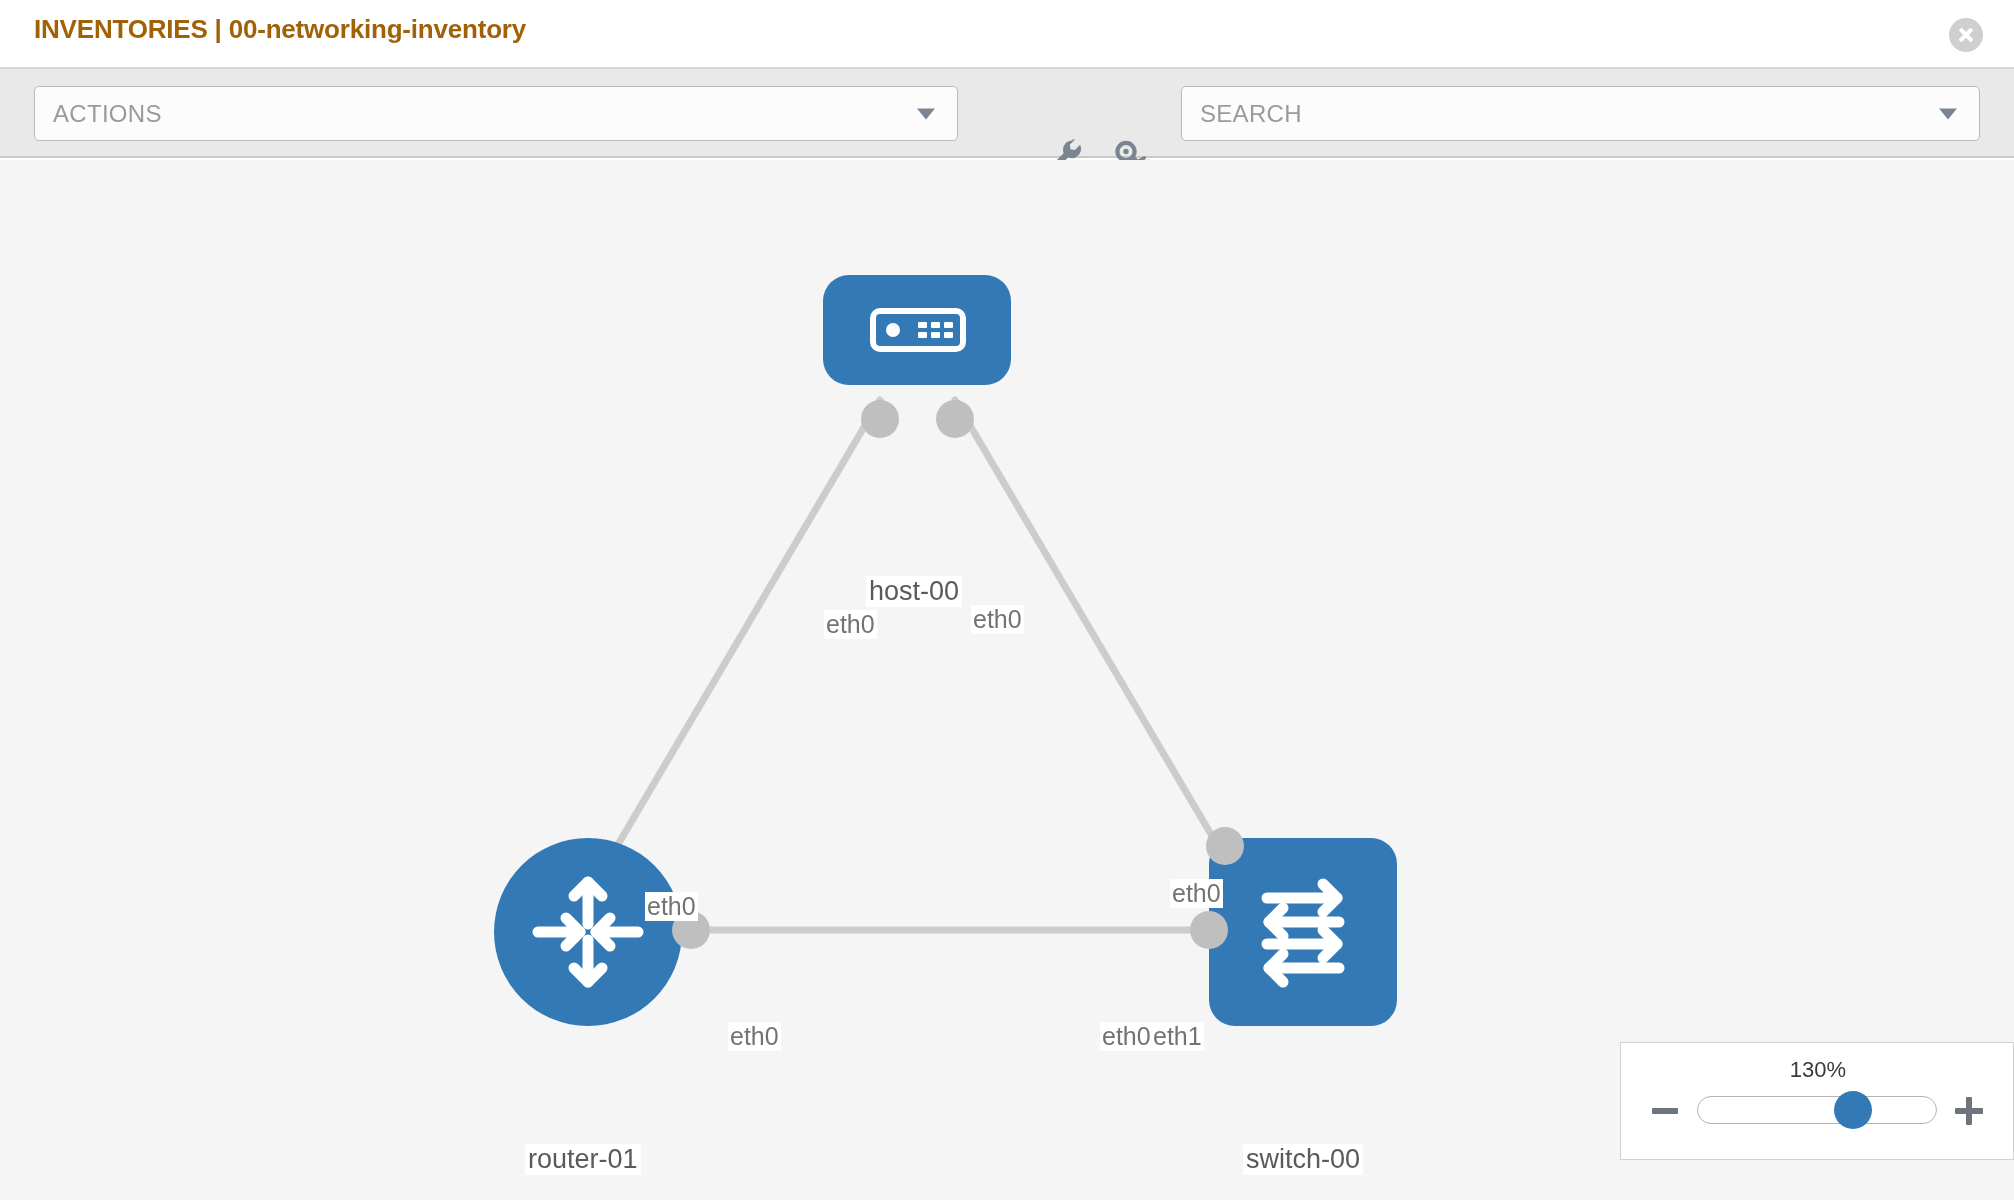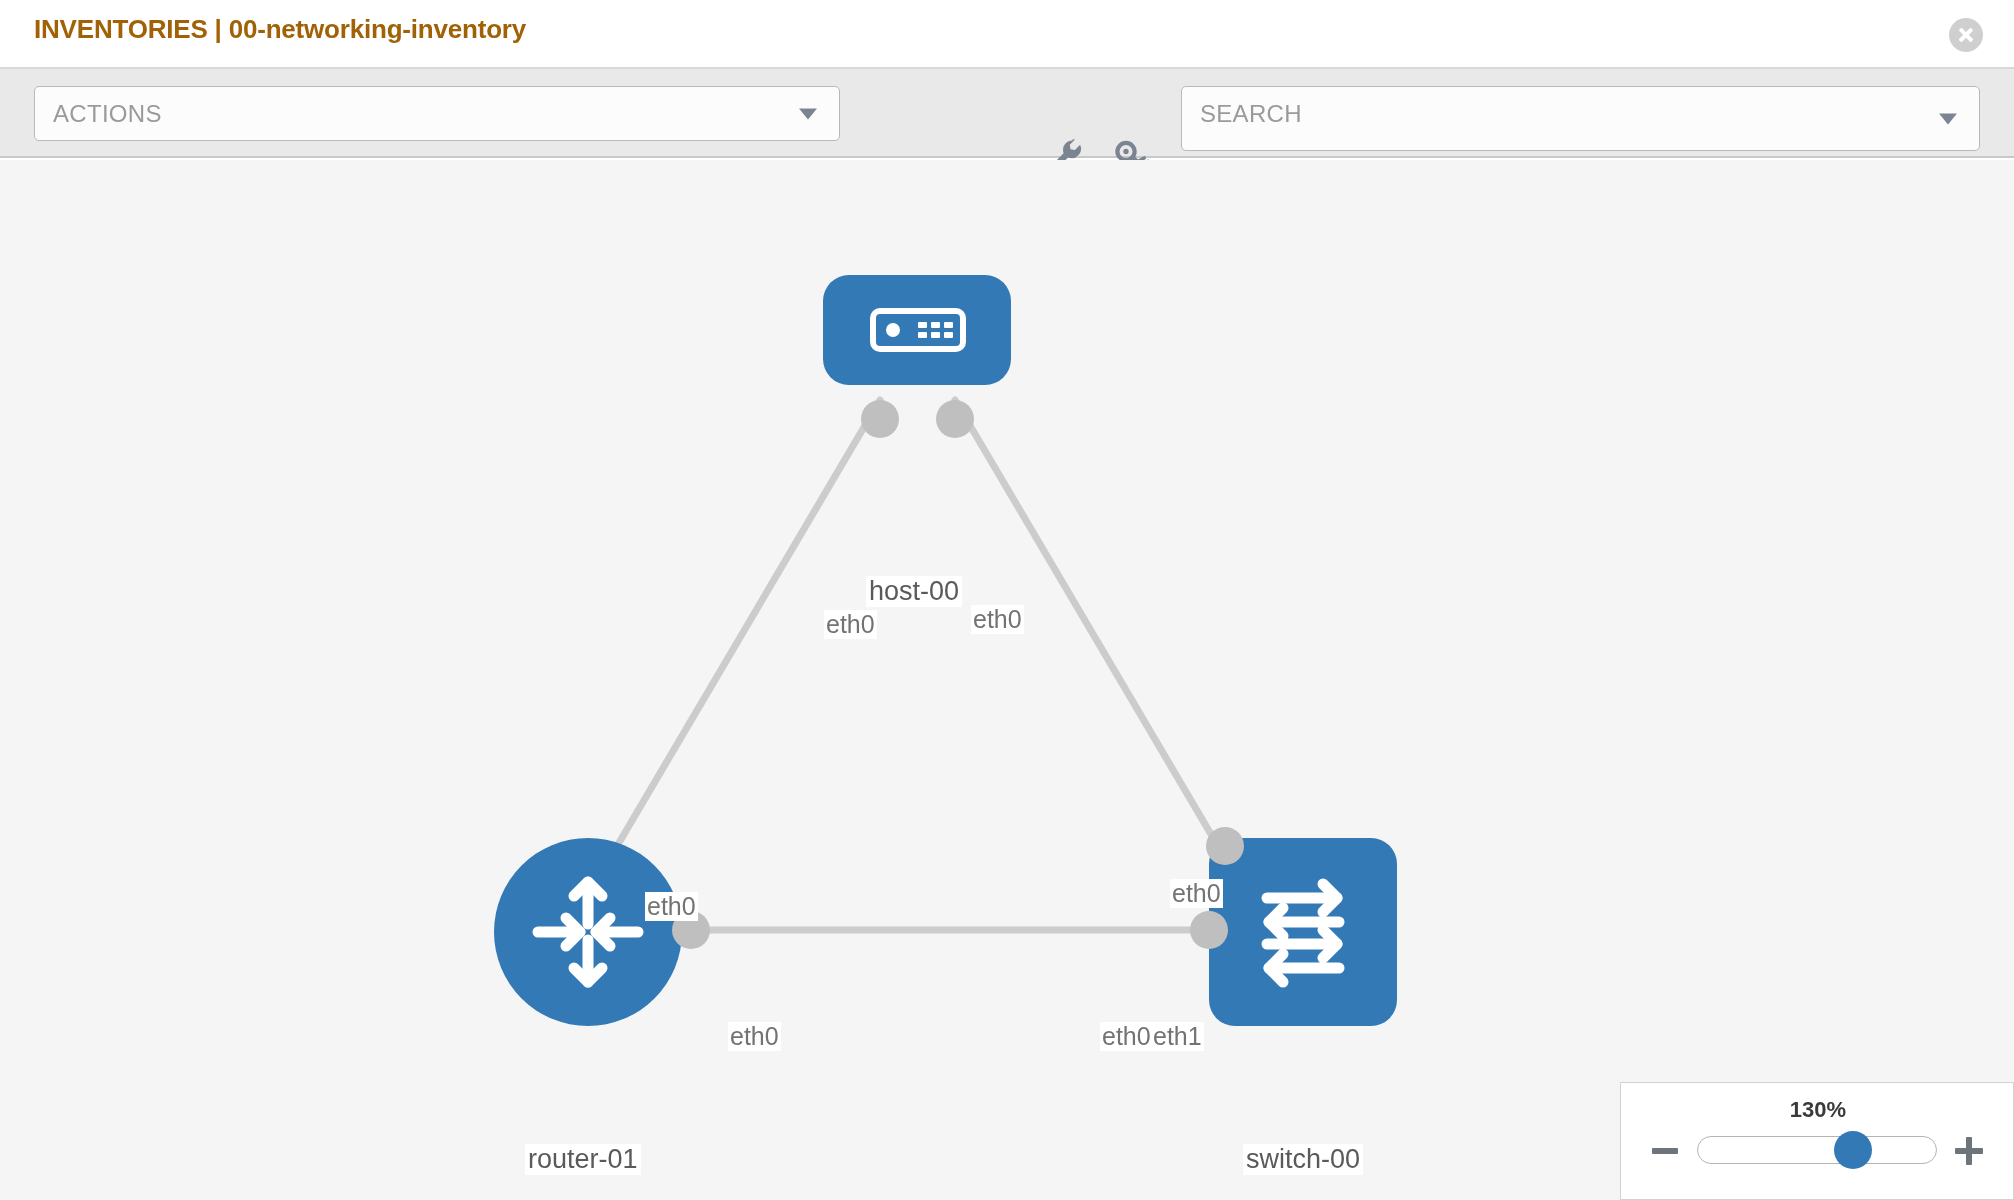--- a/index.html
+++ b/index.html
@@ -59,21 +59,21 @@
   .toolbar {
     position: absolute;
     left: 0; top: 69px;
     width: 2014px; height: 89px;
     background: #e9e9e9;
     border-bottom: 2px solid #c9c9c9;
   }
   .actions-select {
     position: absolute;
     left: 34px; top: 17px;
-    width: 806px; height: 55px;
+    width: 924px; height: 55px;
     background: #fcfcfc;
     border: 1px solid #b9b9b9;
     border-radius: 5px;
     cursor: pointer;
   }
   .actions-label {
     position: absolute;
     left: 18px; top: 13px;
     font-size: 24px;
     color: #9a9a9a;
@@ -94,21 +94,21 @@
     top: 88px;
     transform: translateY(-50%);
     cursor: pointer;
   }
   #wrench-icon { left: 1045px; }
   #key-icon    { left: 1113px; }
 
   .search-box {
     position: absolute;
     left: 1181px; top: 17px;
-    width: 799px; height: 65px;
+    width: 799px; height: 55px;
     background: #fcfcfc;
     border: 1px solid #b9b9b9;
     border-radius: 5px;
     cursor: text;
   }
   .search-label {
     position: absolute;
     left: 18px; top: 13px;
     font-size: 24px;
     color: #9a9a9a;
@@ -160,25 +160,24 @@
     color: #737373;
     background: #ffffff;
     white-space: nowrap;
     padding: 0 2px;
     cursor: default;
   }
 
   
   .zoom-panel {
     position: absolute;
-    left: 1620px; top: 1082px;
+    left: 1620px; top: 1042px;
     width: 394px; height: 118px;
     background: #ffffff;
     border: 1px solid #d2d2d2;
-    font-weight: bold;
   }
   .zoom-pct {
     position: absolute;
     left: 0; top: 14px;
     width: 394px;
     text-align: center;
     font-size: 22px;
     color: #3a3a3a;
   }
   .zoom-minus, .zoom-plus {

